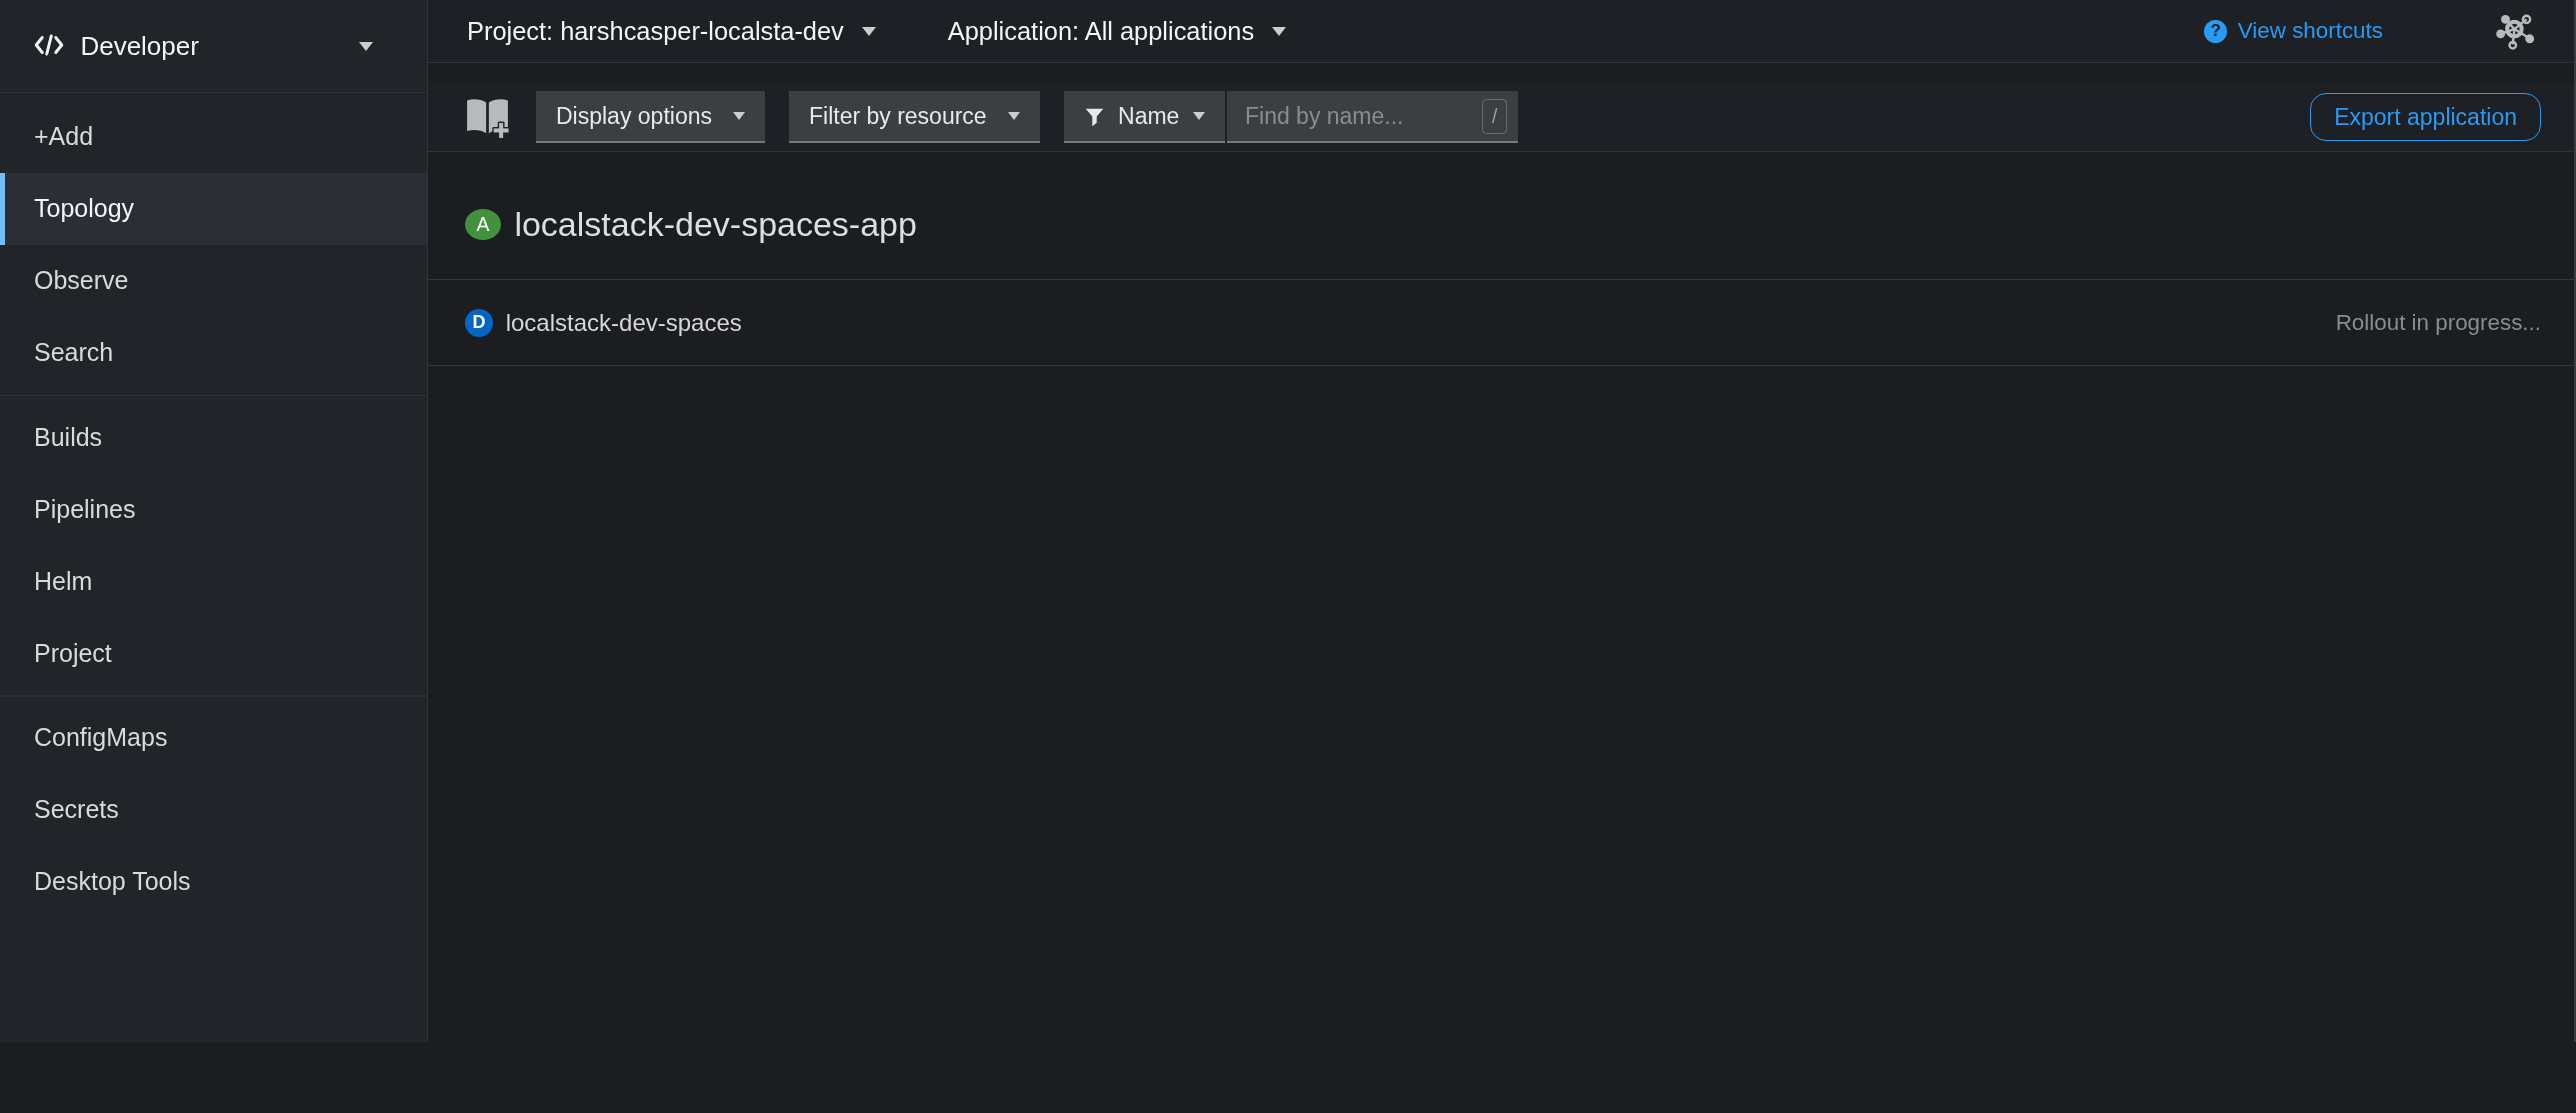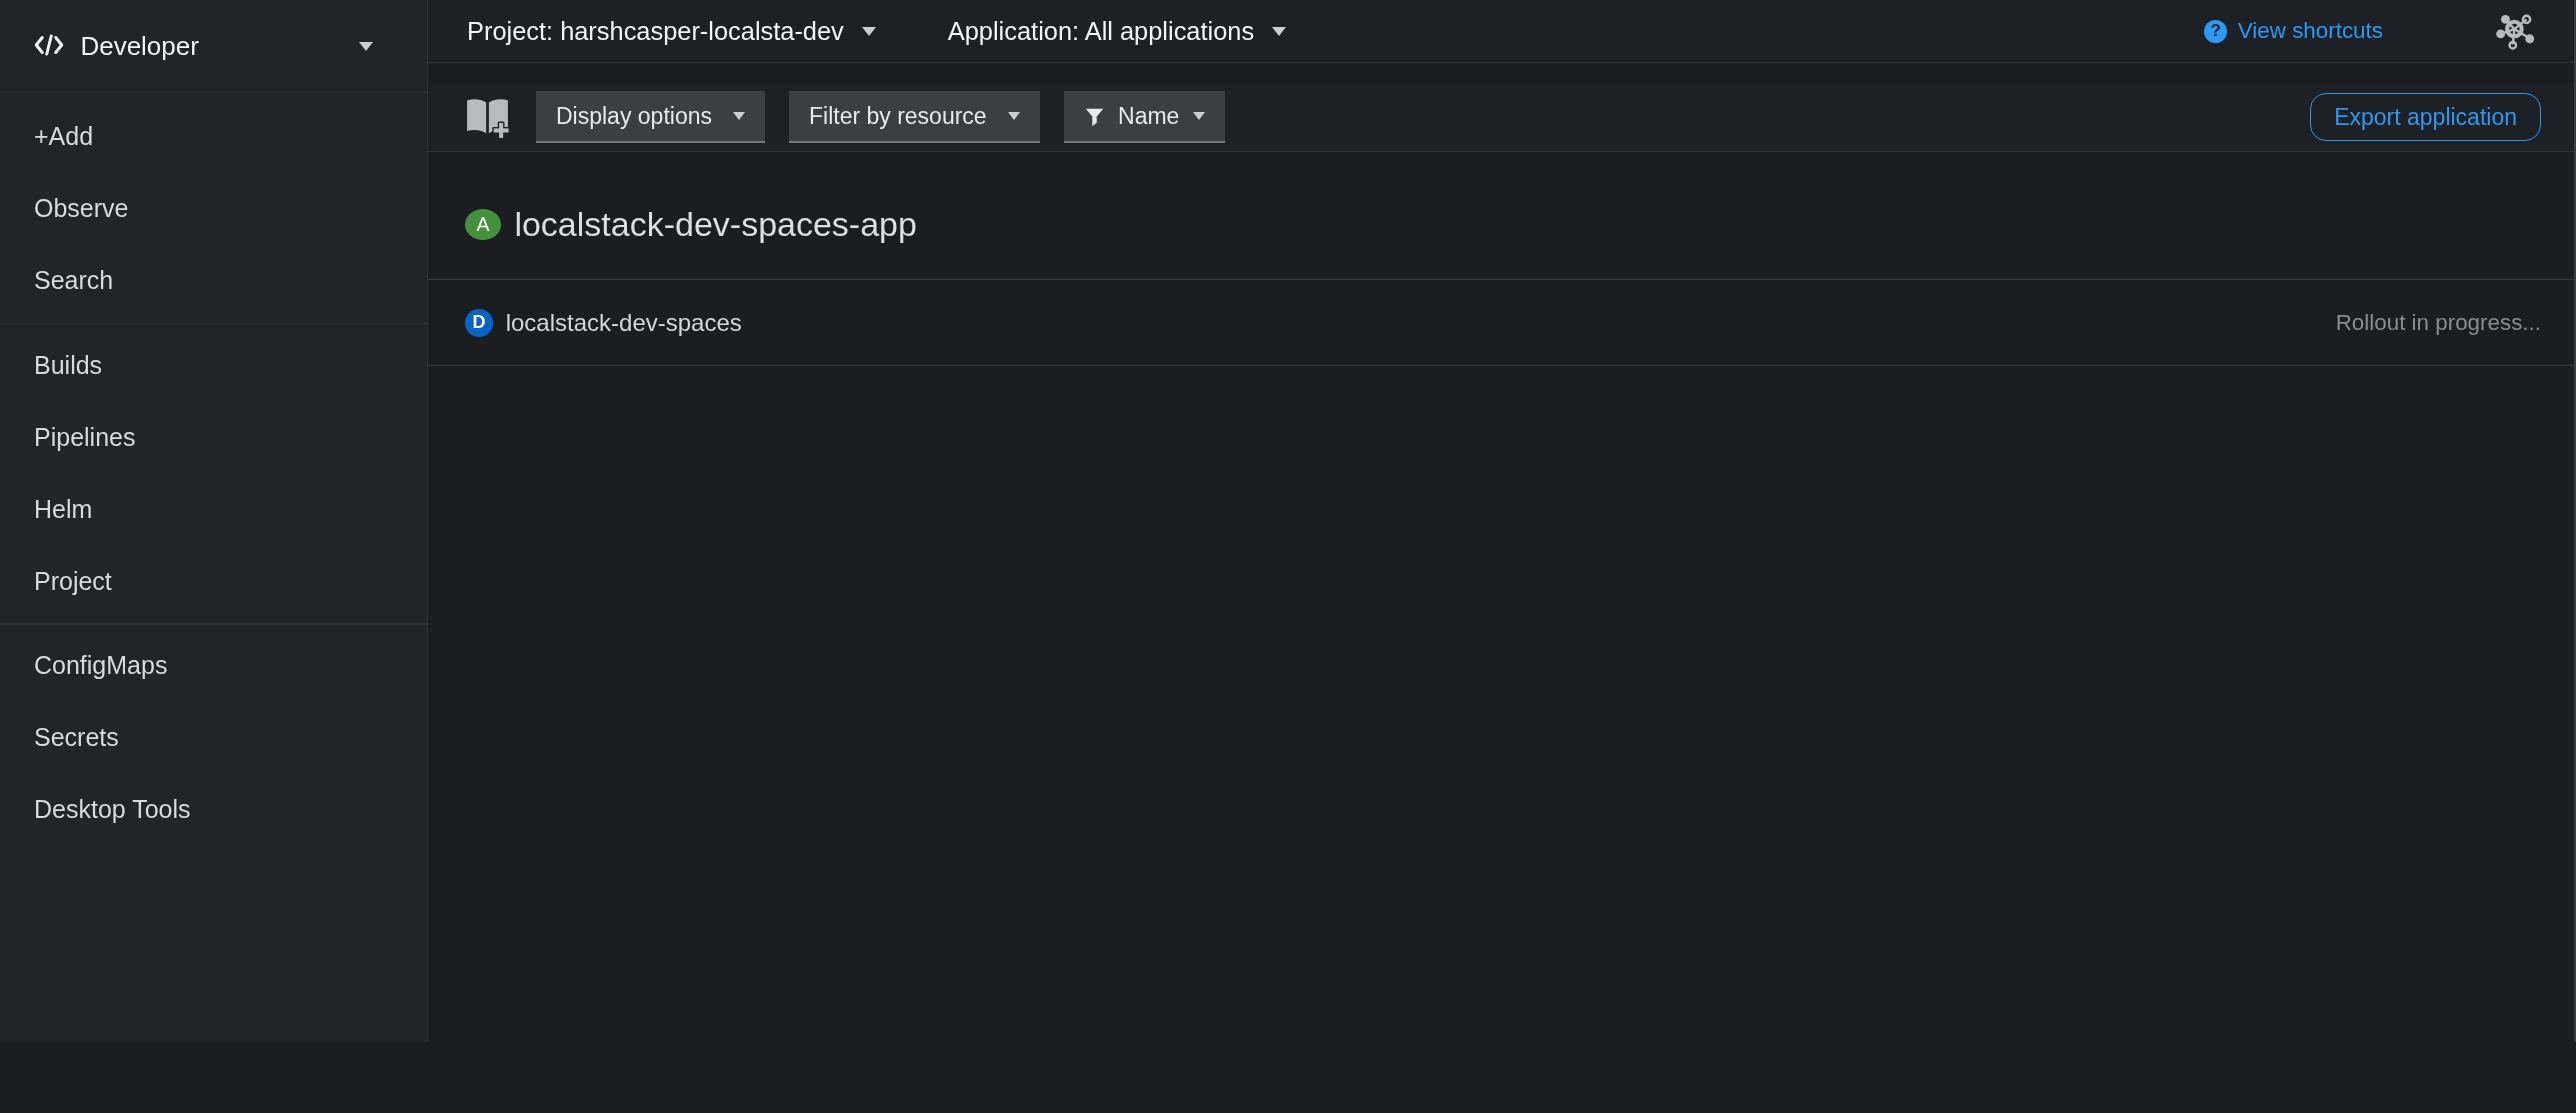--- a/index.html
+++ b/index.html
@@ -70,20 +70,23 @@
           <polyline points="29,6 37,16 29,26" fill="none" stroke="#f4f5f6" stroke-width="4" stroke-linecap="round" stroke-linejoin="round"></polyline>
         </svg>
       </span>
       <span class="persp-label">Developer</span>
       <span class="caret"></span>
     </div>
 
     <nav class="nav">
       <div class="nav-item">
           <span>+Add</span>
+        </div>
+      <div class="nav-item active">
+          <span>Topology</span>
         </div>
       <div class="nav-item">
           <span>Observe</span>
         </div>
       <div class="nav-item">
           <span>Search</span>
         </div>
 
       <div class="nav-divider"></div>
 
@@ -175,20 +178,24 @@
       <div class="filter-group">
         <button class="tb-btn" style="gap:13.4px;">
           <span style="display:flex;">
             <svg width="21" height="21" viewBox="0 0 24 24">
               <path fill="#e8e9ea" d="M2 3 L22 3 L14.5 12 L14.5 19 L9.5 23 L9.5 12 Z"></path>
             </svg>
           </span>
           <span>Name</span>
           <span class="caret"></span>
         </button>
+        <span class="find-wrap">
+          <input class="find-input" type="text" placeholder="Find by name..." style="">
+          <span class="slash-key">/</span>
+        </span>
       </div>
 
       <button class="export-btn">Export application</button>
     </div>
 
     <main class="content">
       <div class="app-header">
         <span class="badge-app">A</span>
         <h1 class="app-title">localstack-dev-spaces-app</h1>
       </div>

